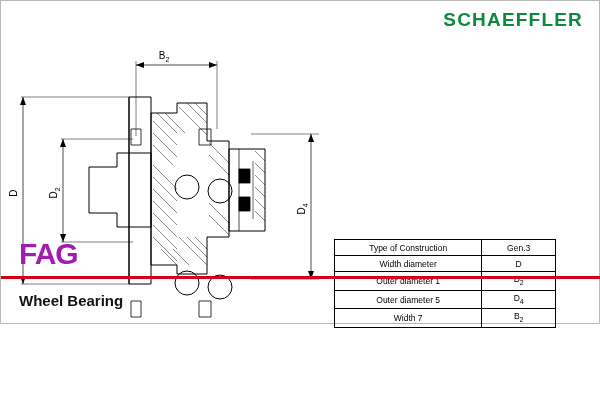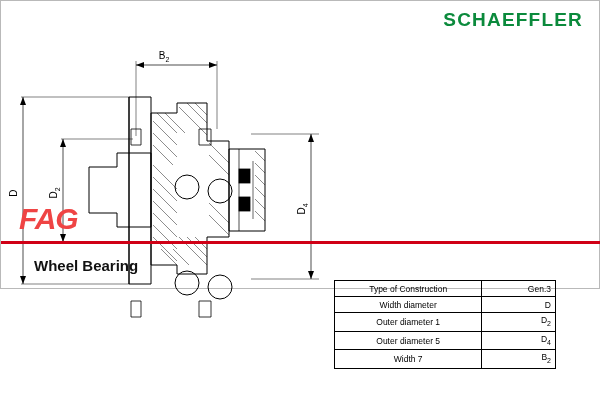--- a/index.html
+++ b/index.html
@@ -5,21 +5,21 @@
   html,body{margin:0;padding:0;}
   body{
     width:600px;height:400px;
     background:#ffffff;
     font-family:"Liberation Sans", sans-serif;
     color:#000;
     overflow:hidden;
   }
   #sheet{
     position:relative;
-    width:600px;height:289px;
+    width:600px;height:324px;
     box-sizing:border-box;
     border:1px solid #b9b9b9;
     background:#fff;
   }
   
   .brand{
     position:absolute;
     top:8px;right:16px;
     font-size:19px;
     font-weight:bold;
@@ -33,62 +33,59 @@
     left:0;top:40px;
     width:600px;height:290px;
   }
   
   .spec-table{
     position:absolute;
     left:333px;top:238px;
     width:222px;
     border-collapse:collapse;
     font-size:8.5px;
-    margin-top:41px;
   }
   .spec-table td{
     border:1px solid #000;
     height:15px;
     padding:0 4px;
     line-height:14px;
   }
   .spec-table td.label{
     width:150px;
     text-align:center;
   }
   .spec-table td.value{
     width:70px;
-    text-align:right;
+    text-align:center;
   }
   .spec-table td.value sub,
   .spec-table td.label sub{font-size:7px;}
   
   .fag-logo{
     position:absolute;
     left:18px;bottom:52px;
     font-size:30px;
     font-weight:bold;
-    font-style:italic;
     letter-spacing:-1px;
-    color:#ef4444;
+    color:#a21caf;
     font-family:"Liberation Sans", sans-serif;
   }
   .rule{
     position:absolute;
     left:0;bottom:44px;
     width:600px;height:3px;
     background:#d00016;
   }
   .footer-title{
     position:absolute;
     left:18px;bottom:14px;
     font-size:15px;
     font-weight:bold;
     color:#111;
-    margin-left:15px;
   }
   text{font-family:"Liberation Sans", sans-serif;}
 </style>
 </head>
 <body>
 
 <div id="sheet">
 
   <div class="brand">SCHAEFFLER</div>
 

